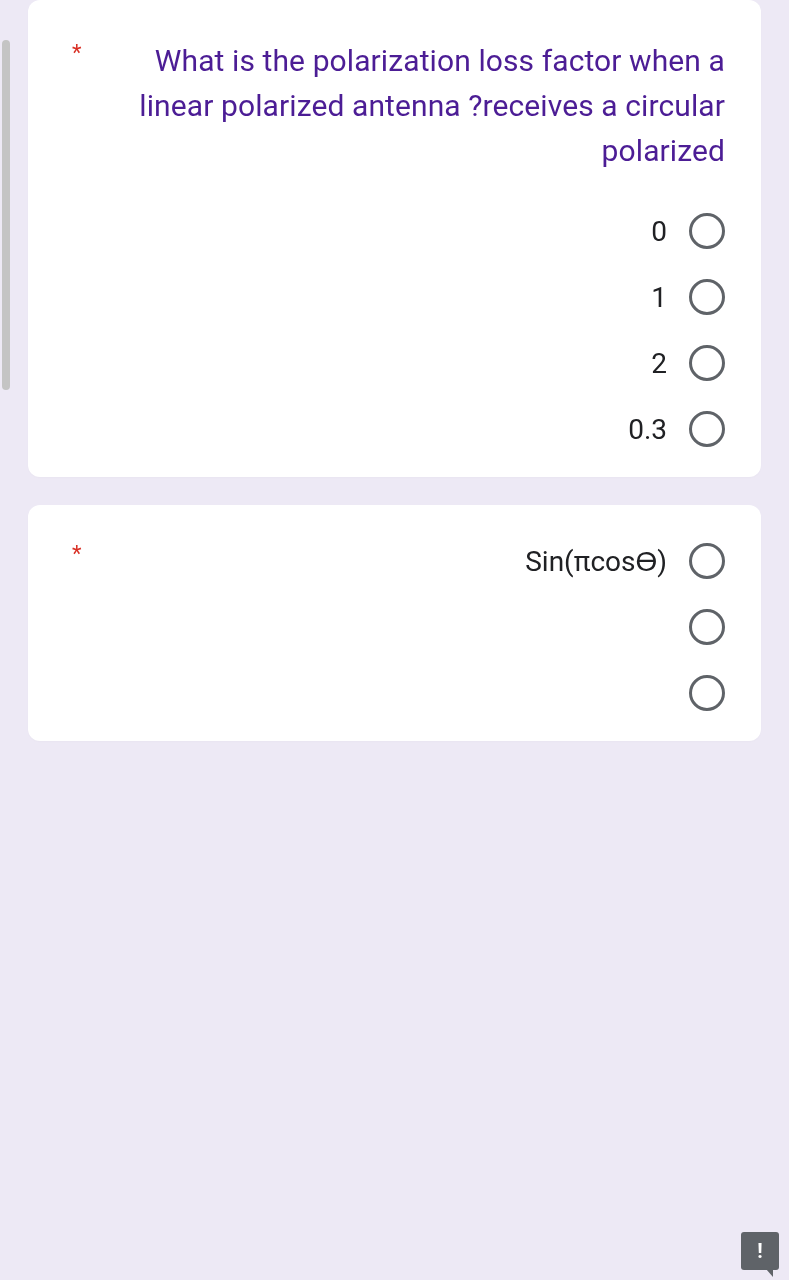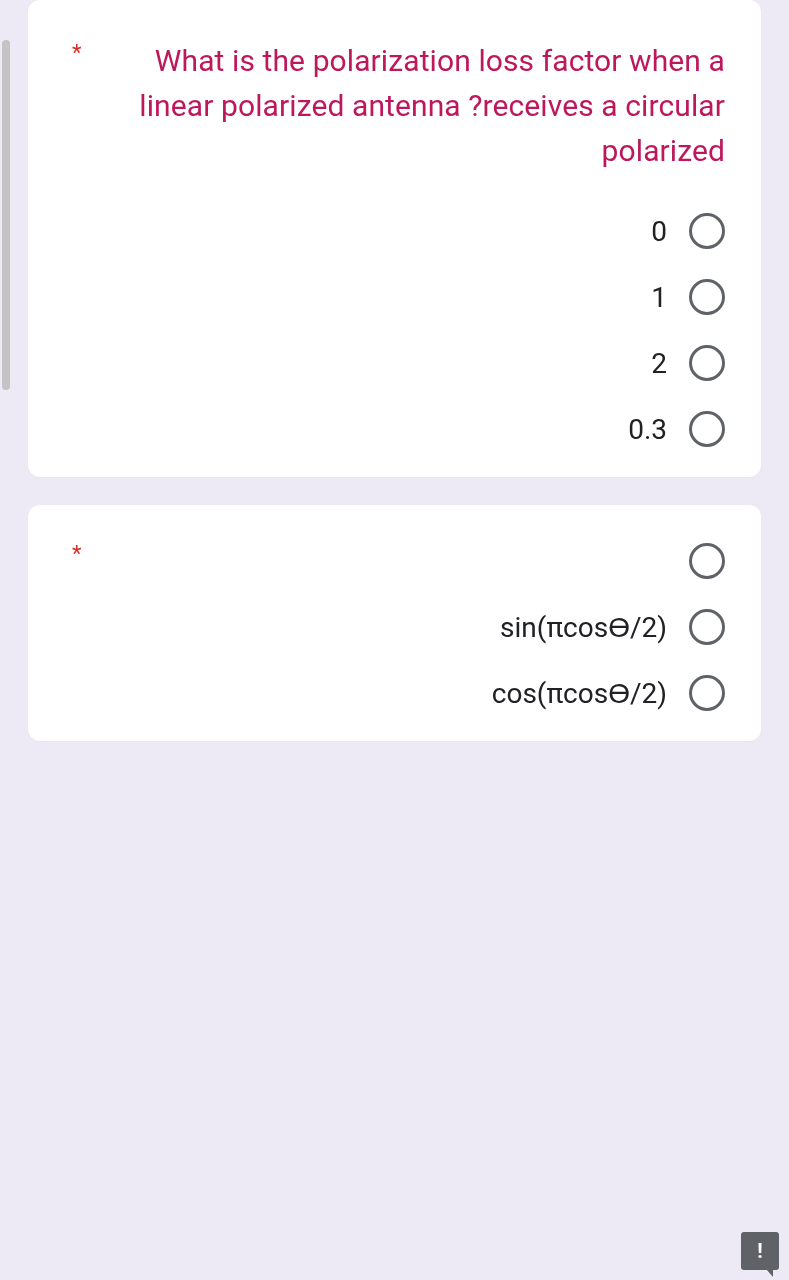--- a/index.html
+++ b/index.html
@@ -54,21 +54,21 @@
     }
     .card:first-of-type .required {
       top: 6px;
     }
     .card:nth-of-type(2) .required {
       top: 42px;
     }
     .question-text {
       text-align: right;
       font-size: 30px;
-      color: #be185d;
+      color: #4c1d95;
       line-height: 1.5;
       margin-left: 70px;
       margin-bottom: 40px;
       font-weight: 400;
       letter-spacing: 0.1px;
     }
     .options {
       display: flex;
       flex-direction: column;
       gap: 30px;
@@ -150,28 +150,27 @@
       <span class="option-label">0.3</span>
       <span class="radio-outer"></span>
     </div>
   </div>
 </div>
 
 <div class="card">
   <span class="required">*</span>
   <div class="options">
     <div class="option-row">
+      <span class="option-label">Sin(πcosϴ)</span>
       <span class="radio-outer"></span>
     </div>
     <div class="option-row">
-      <span class="option-label">sin(πcosϴ/2)</span>
       <span class="radio-outer"></span>
     </div>
     <div class="option-row">
-      <span class="option-label">cos(πcosϴ/2)</span>
       <span class="radio-outer"></span>
     </div>
   </div>
 </div>
 
 <div class="feedback-icon">
   <span class="feedback-inner">!</span>
 </div>
 
 </body></html>

